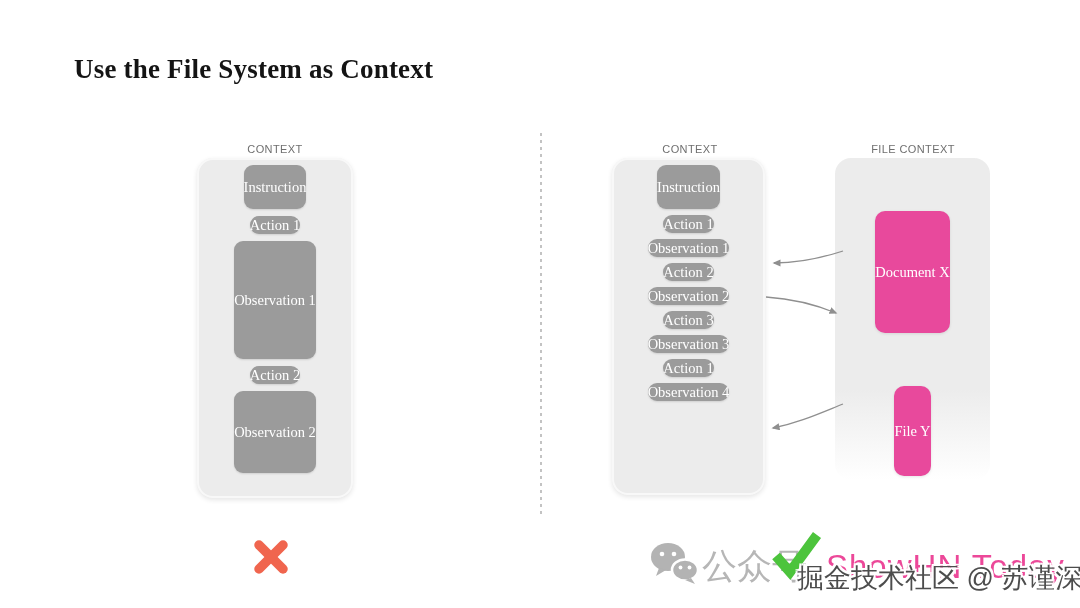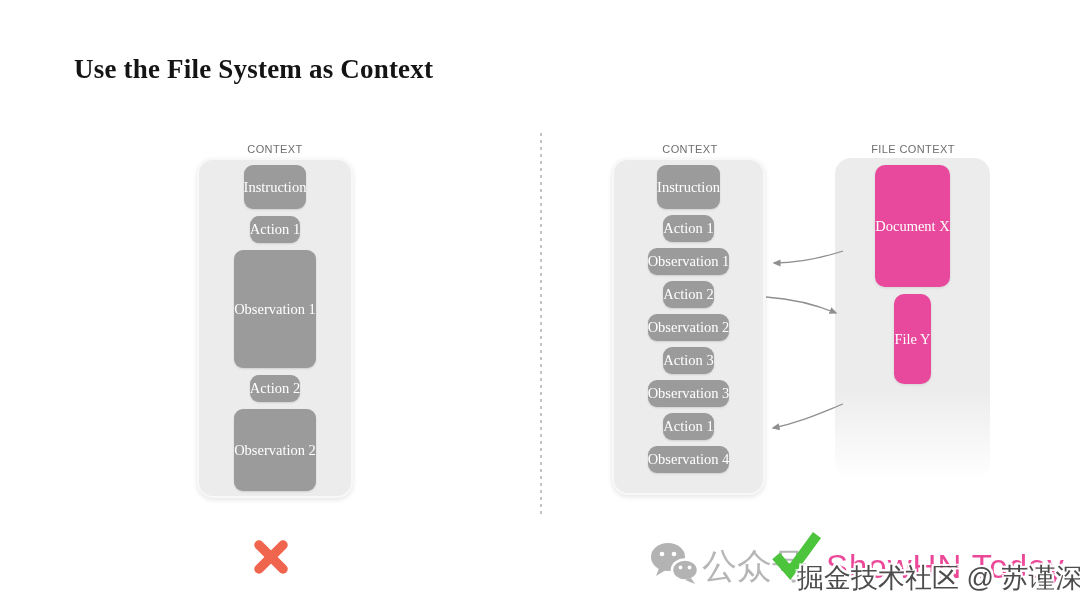--- a/index.html
+++ b/index.html
@@ -22,26 +22,26 @@
   .left-context{left:197px;top:158px;width:156px;height:340px;gap:7px;}
   .right-context{left:612px;top:158px;width:153px;height:337px;gap:6px;}
   .fs-container{left:835px;top:158px;width:155px;height:322px;gap:7px;
                 background:linear-gradient(to bottom,var(--container-gray) 0%,var(--container-gray) 72%,rgba(236,236,236,0) 100%);
                 box-shadow:none;}
 
   .gbox{background:var(--box-gray);border-radius:9px;color:#fff;
         font-family:"Liberation Serif",serif;font-size:14.5px;
         display:flex;align-items:center;justify-content:center;flex:0 0 auto;
         box-shadow:0 1px 2px rgba(0,0,0,0.12);text-align:center;}
-  .h44{height:44px;} .h27{height:27px;} .h118{height:118px;} .h82{height:82px;}
+  .h44{height:44px;} .h27{height:18px;} .h118{height:118px;} .h82{height:82px;}
 
   .pbox{background:var(--file-pink);border-radius:10px;color:#fff;
         font-family:"Liberation Serif",serif;font-size:14.5px;
         display:flex;align-items:center;justify-content:center;flex:0 0 auto;
-        box-shadow:0 1px 3px rgba(0,0,0,0.10);}
+        box-shadow:0 1px 3px rgba(0,0,0,0.10);margin-top:46px;}
   .h122{height:122px;} .h120{height:90px;}
 
   .divider{position:absolute;left:540px;top:133px;width:2px;height:384px;
            background:repeating-linear-gradient(to bottom,#c3c3c3 0 3px,transparent 3px 7px);}
 
   .arrows{position:absolute;left:0;top:0;width:1080px;height:608px;pointer-events:none;}
   .arrows path.conn{stroke:var(--arrow-gray);stroke-width:1.3;fill:none;}
 
   .cross{position:absolute;left:252px;top:538px;}
   .cross line{stroke:var(--cross-red);stroke-width:9.5;stroke-linecap:round;}

